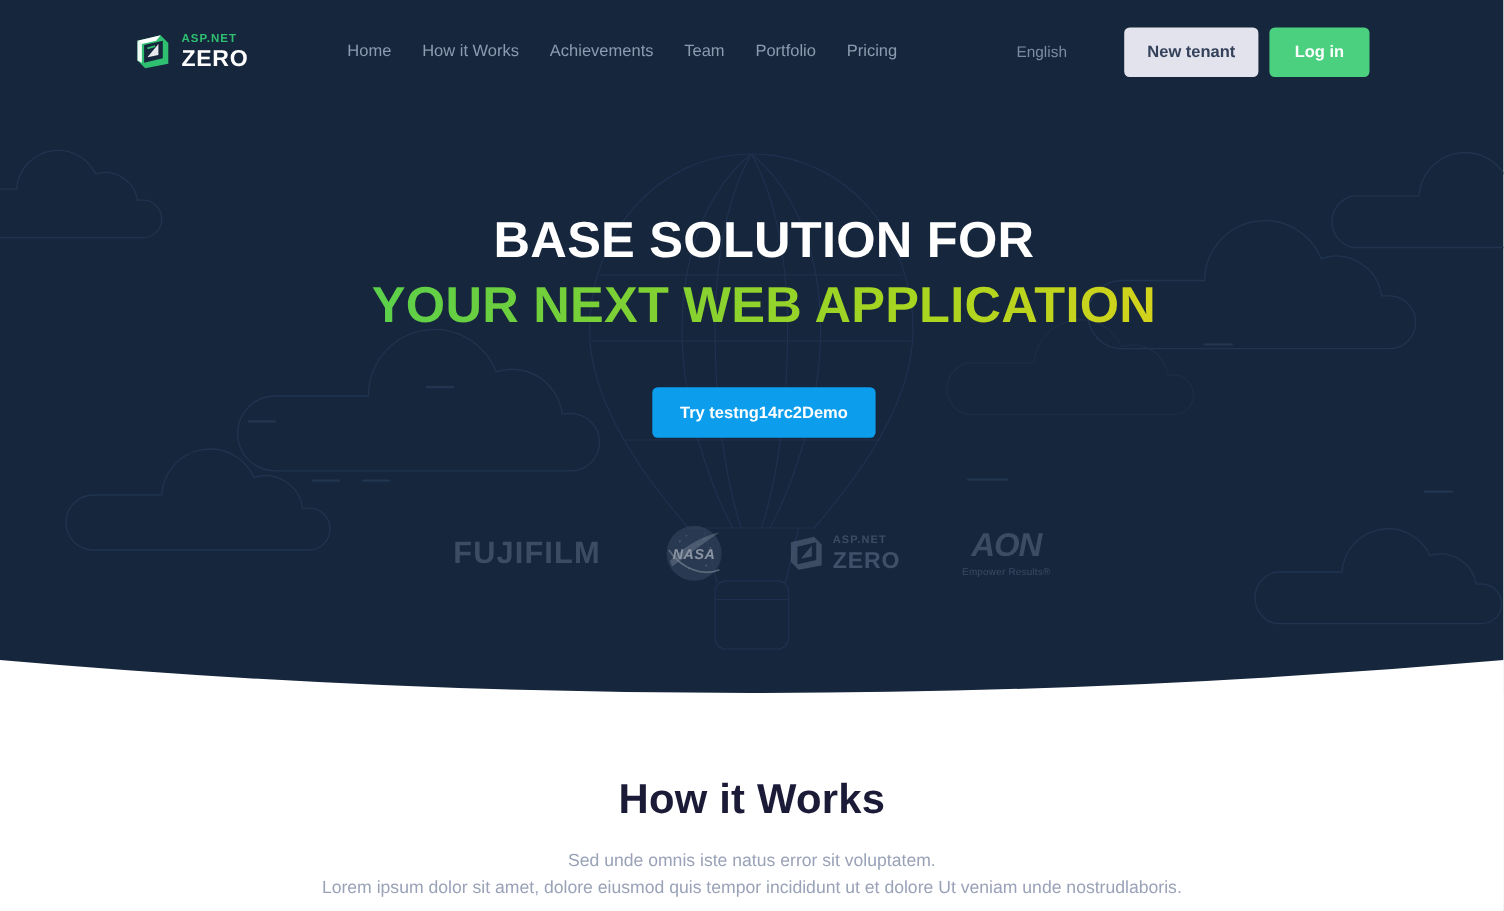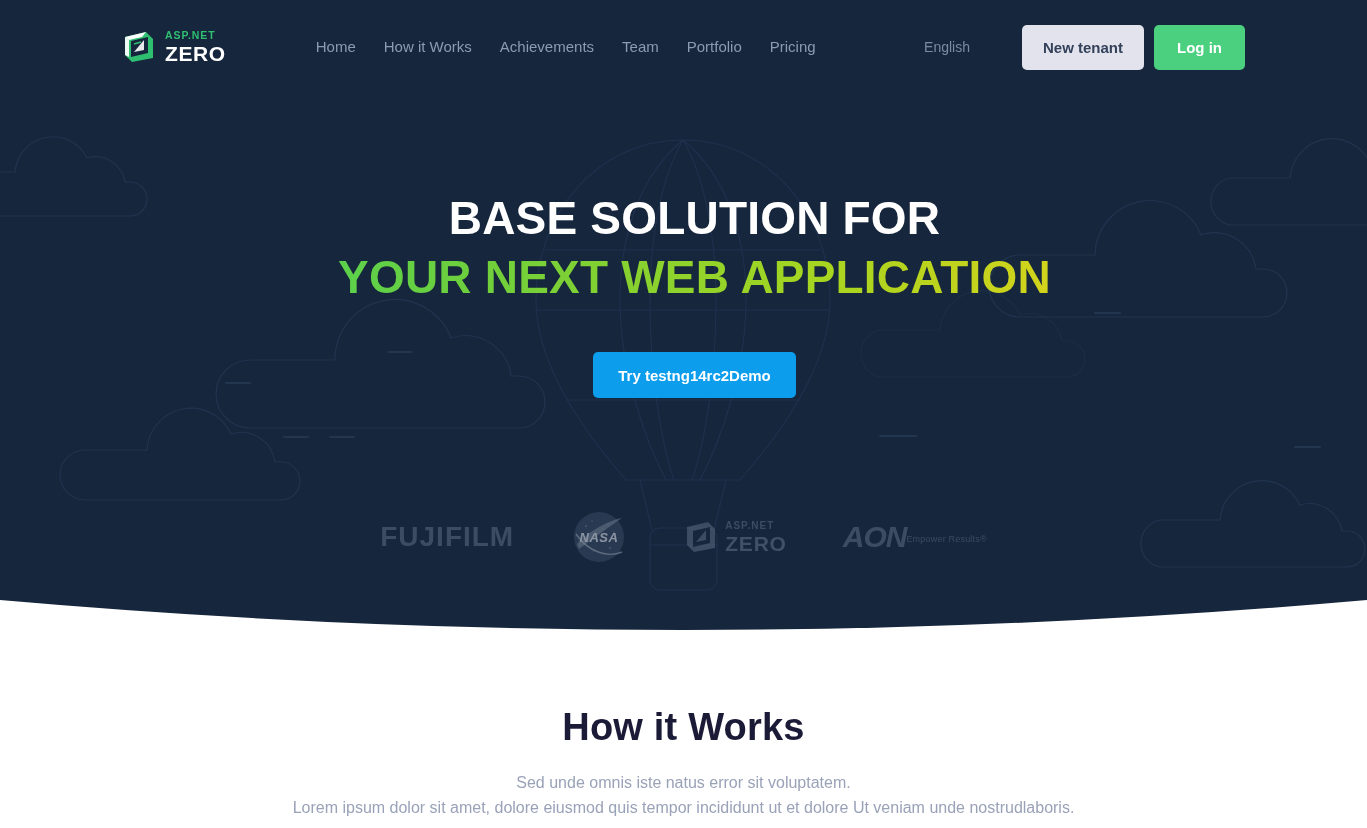--- a/index.html
+++ b/index.html
@@ -159,21 +159,21 @@
     font-size: 15px;
     font-weight: bold;
     border-radius: 5px;
     height: 46px;
     padding: 0 25px;
   }
 
   
   .clients {
     position: absolute;
-    top: 508px;
+    top: 474px;
     left: 0;
     width: 1367px;
     display: flex;
     justify-content: center;
     align-items: center;
     gap: 56px;
     z-index: 5;
   }
   .client-logo {
     opacity: 0.55;
@@ -196,21 +196,21 @@
     font-weight: bold;
     letter-spacing: 1px;
     margin-bottom: 2px;
   }
   .zero-bottom {
     color: #64748e;
     font-size: 21px;
     font-weight: bold;
     letter-spacing: 0.8px;
   }
-  .aon-wrap { display: flex; flex-direction: row; align-items: center; }
+  .aon-wrap { display: flex; flex-direction: column; align-items: center; }
   .aon-text {
     color: #5a6b83;
     font-size: 30px;
     font-weight: bold;
     font-style: italic;
     letter-spacing: -1px;
     line-height: 1;
   }
   .aon-sub {
     color: #566784;

